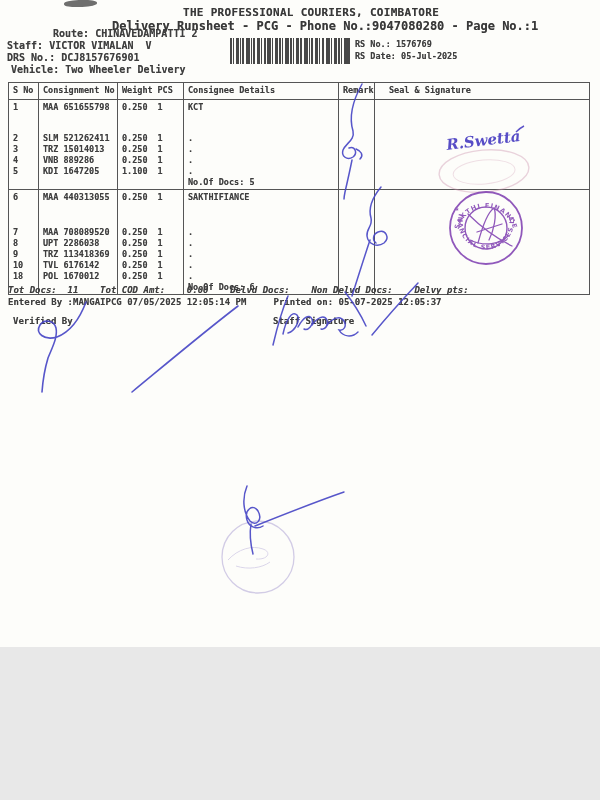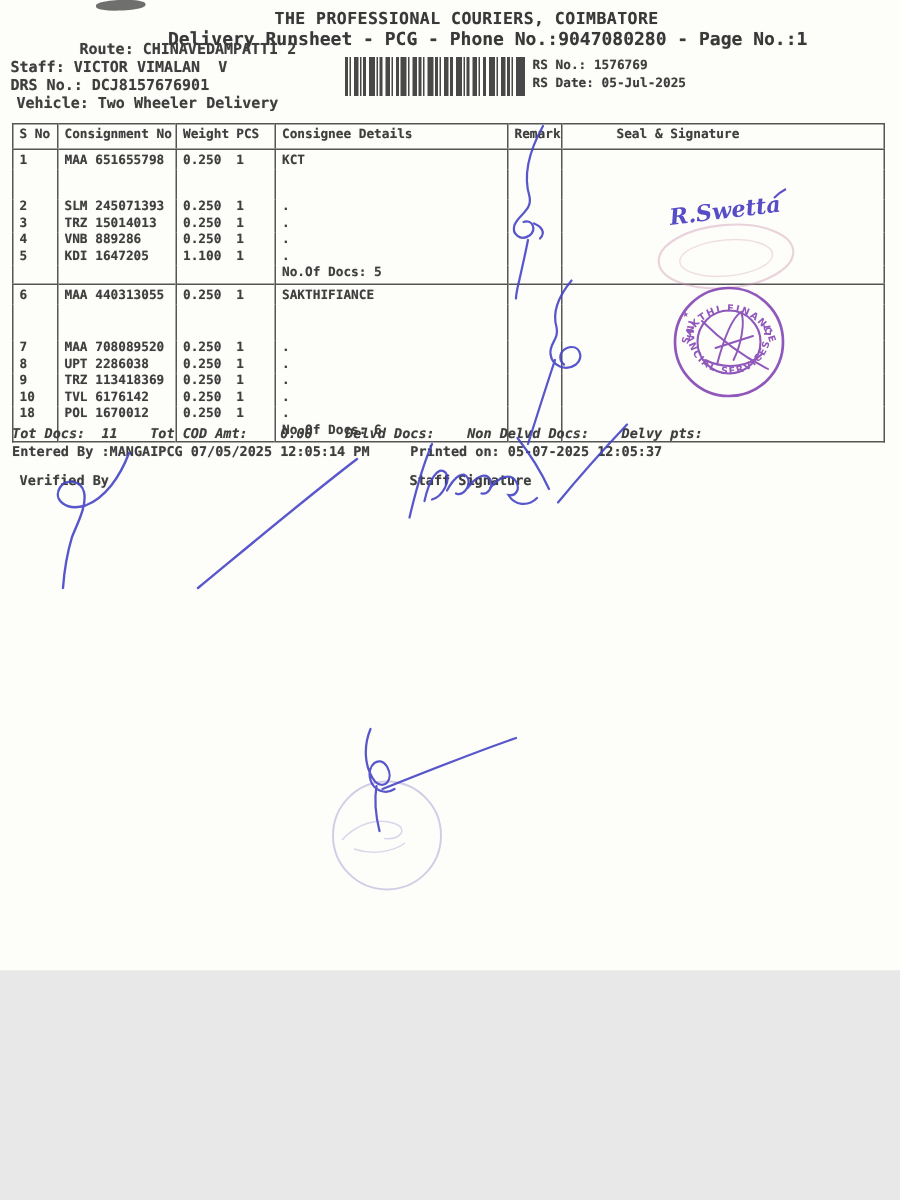--- a/index.html
+++ b/index.html
@@ -81,21 +81,21 @@
         <col style="width:215px">
     </colgroup>
     <tbody>
         <tr class="hdr">
       <td>S No</td>
       <td class="bL">Consignment No</td>
       <td class="bL">Weight</td>
       <td class="pcs-cell">PCS</td>
       <td class="bL">Consignee Details</td>
       <td class="bL">Remarks</td>
-      <td class="bL" style="padding-left:36px">Seal &amp; Signature</td>
+      <td class="bL" style="padding-left:14px">Seal &amp; Signature</td>
     </tr>
 
     <tr class="firstrow">
       <td>1</td>
       <td class="bL">MAA 651655798</td>
       <td class="bL">0.250</td>
       <td class="pcs-cell">1</td>
       <td class="bL">KCT</td>
       <td class="bL"></td>
       <td class="bL"></td>
@@ -104,21 +104,21 @@
       <td></td>
           <td class="bL"></td>
           <td class="bL"></td>
           <td></td>
           <td class="bL"></td>
           <td class="bL"></td>
           <td class="bL"></td>
     </tr>
     <tr class="row">
       <td>2</td>
-      <td class="bL">SLM 245071393</td>
+      <td class="bL">SLM 521262411</td>
       <td class="bL">0.250</td>
       <td class="pcs-cell">1</td>
       <td class="bL">.</td>
       <td class="bL"></td>
       <td class="bL"></td>
     </tr>
     <tr class="row">
       <td>3</td>
       <td class="bL">TRZ 15014013</td>
       <td class="bL">0.250</td>

